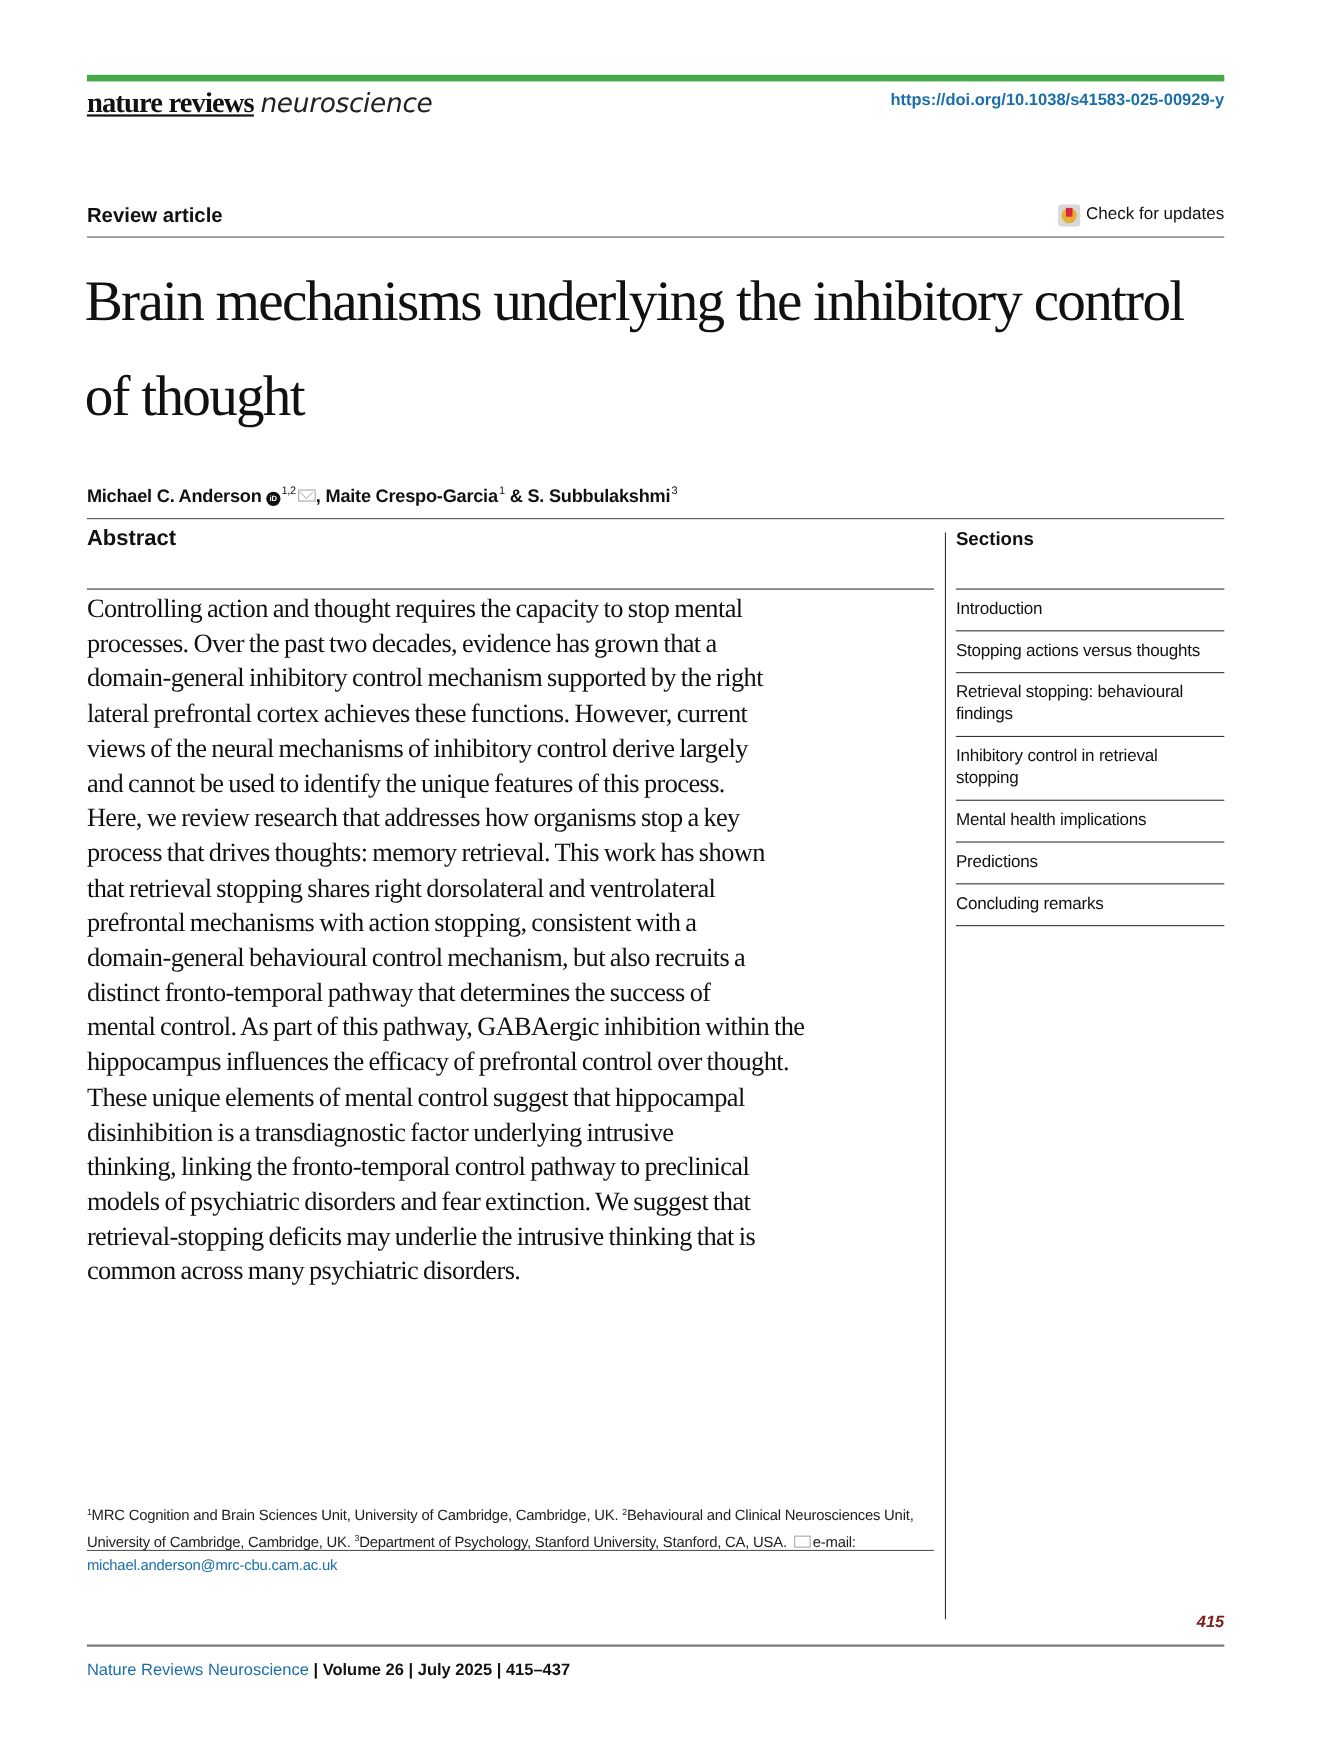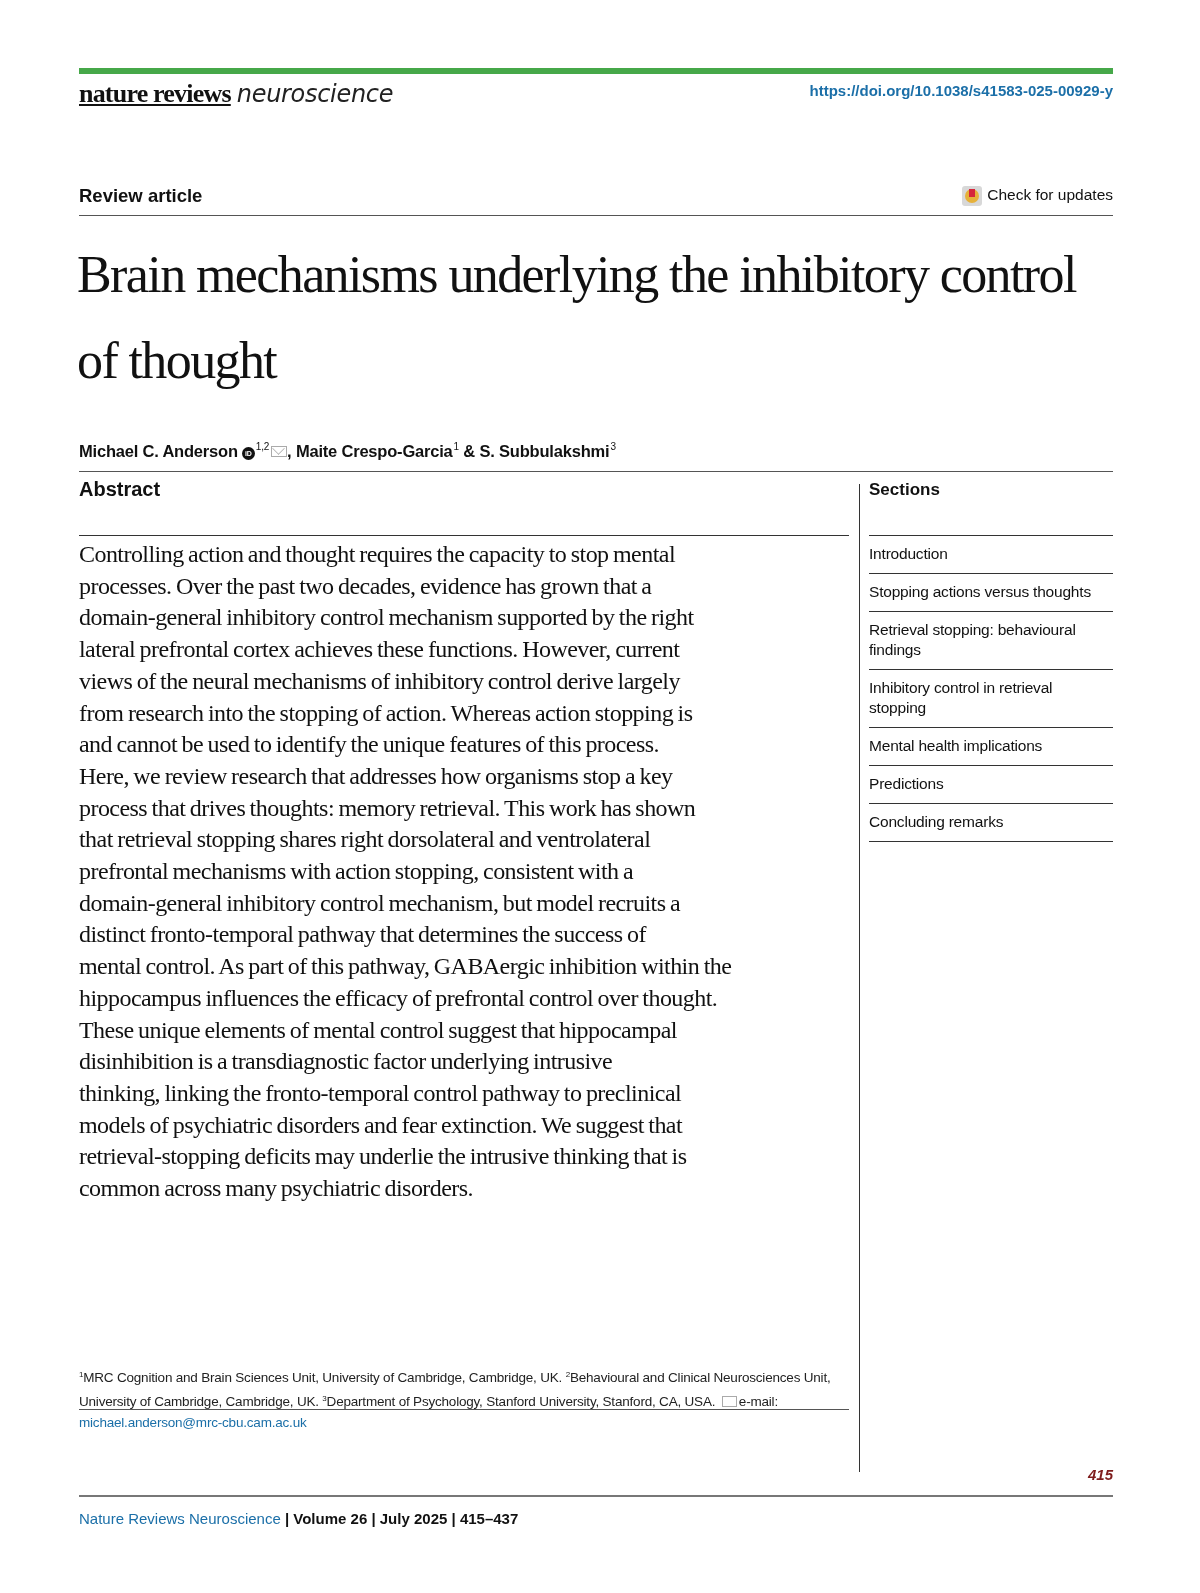--- a/index.html
+++ b/index.html
@@ -87,27 +87,26 @@
 
 <div class="abs abstract-label">Abstract</div>
 <div class="abs rule-abstract"></div>
 
 <div class="abs abstract-text">
   <span class="line">Controlling action and thought requires the capacity to stop mental</span>
   <span class="line">processes. Over the past two decades, evidence has grown that a</span>
   <span class="line">domain-general inhibitory control mechanism supported by the right</span>
   <span class="line">lateral prefrontal cortex achieves these functions. However, current</span>
   <span class="line">views of the neural mechanisms of inhibitory control derive largely</span>
-  <span class="line">from research into the stopping of action. Whereas action stopping is</span>
   <span class="line">and cannot be used to identify the unique features of this process.</span>
   <span class="line">Here, we review research that addresses how organisms stop a key</span>
   <span class="line">process that drives thoughts: memory retrieval. This work has shown</span>
   <span class="line">that retrieval stopping shares right dorsolateral and ventrolateral</span>
   <span class="line">prefrontal mechanisms with action stopping, consistent with a</span>
-  <span class="line">domain-general inhibitory control mechanism, but model recruits a</span>
+  <span class="line">domain-general behavioural control mechanism, but also recruits a</span>
   <span class="line">distinct fronto-temporal pathway that determines the success of</span>
   <span class="line">mental control. As part of this pathway, GABAergic inhibition within the</span>
   <span class="line">hippocampus influences the efficacy of prefrontal control over thought.</span>
   <span class="line">These unique elements of mental control suggest that hippocampal</span>
   <span class="line">disinhibition is a transdiagnostic factor underlying intrusive</span>
   <span class="line">thinking, linking the fronto-temporal control pathway to preclinical</span>
   <span class="line">models of psychiatric disorders and fear extinction. We suggest that</span>
   <span class="line">retrieval-stopping deficits may underlie the intrusive thinking that is</span>
   <span class="line">common across many psychiatric disorders.</span>
 </div>

